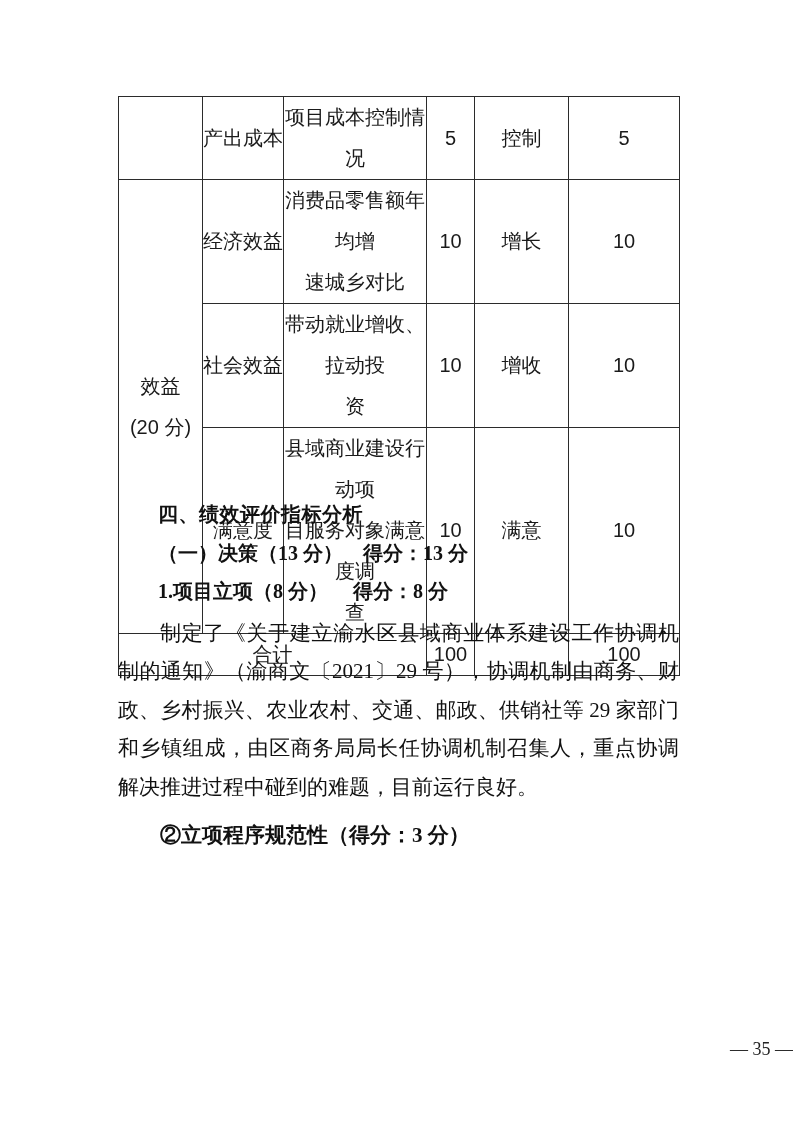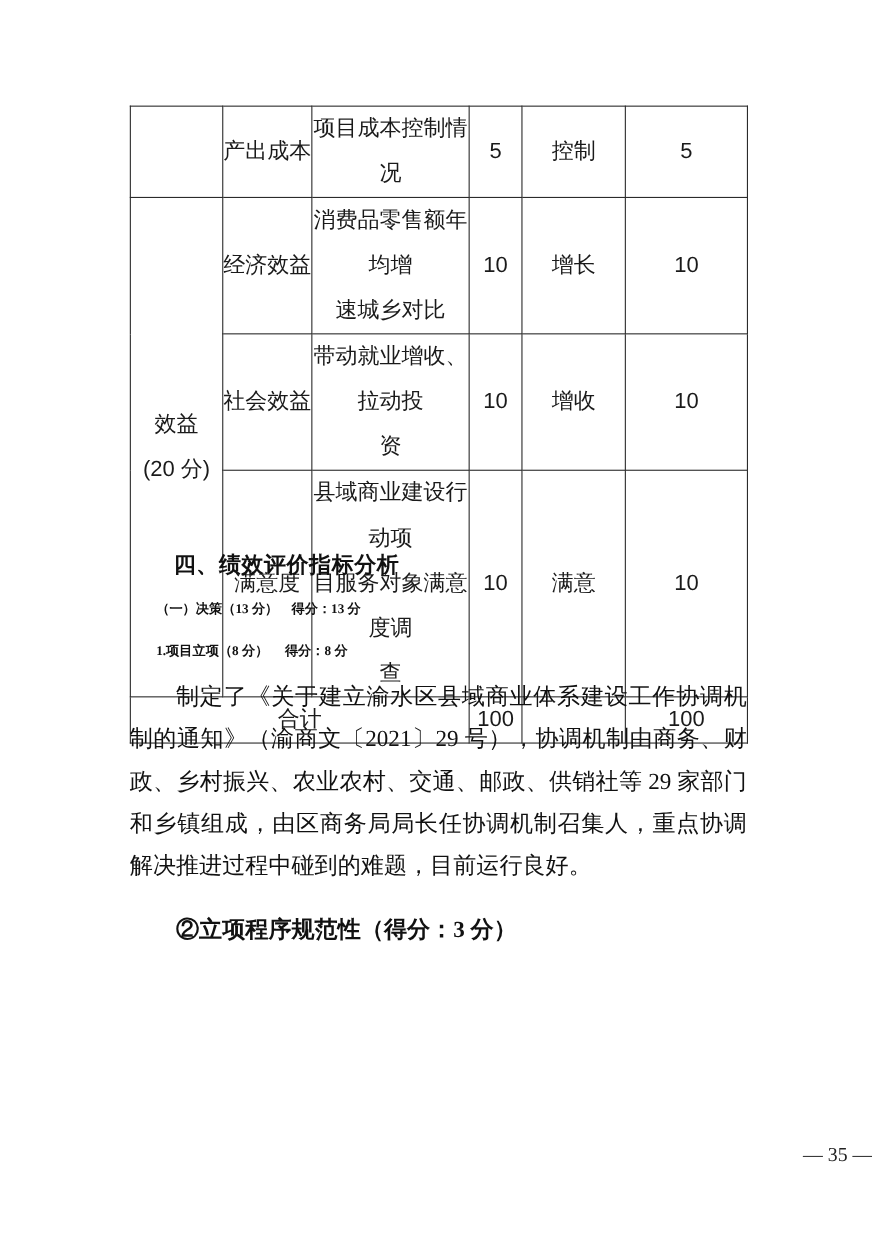--- a/index.html
+++ b/index.html
@@ -57,27 +57,27 @@
   }
   .h-level1 {
     font-family: "Liberation Sans", "DejaVu Sans", sans-serif;
     font-size: 20px;
     font-weight: bold;
     text-indent: 2em;
     margin: 0;
     letter-spacing: 0.5px;
   }
   .h-level2, .h-level3 {
-    font-size: 12px;
+    font-size: 20px;
     font-weight: bold;
     text-indent: 2em;
     margin: 0;
   }
   .item-title { text-indent: 2em; margin: 3px 0 0 0; }
-  .item-title.bold { font-weight: bold; margin-top: 20px; }
+  .item-title.bold { font-weight: bold; margin-top: 10px; }
   .para {
     text-align: justify;
     text-indent: 2em;
     margin: 3px 0 0 0;
   }
   
   .footer {
     position: absolute;
     left: 0;
     top: 1039px;

